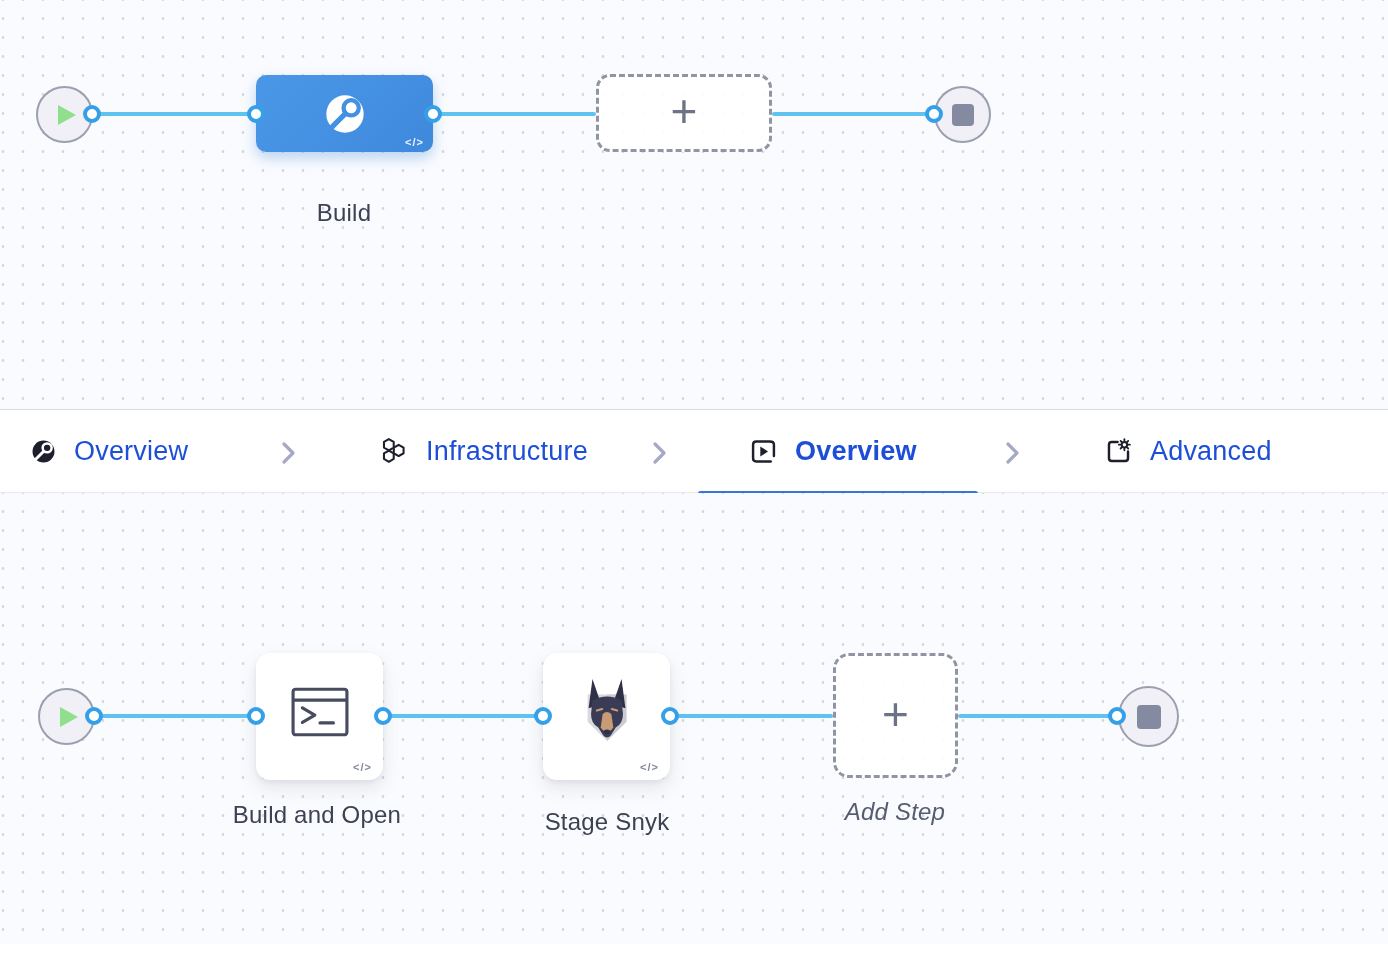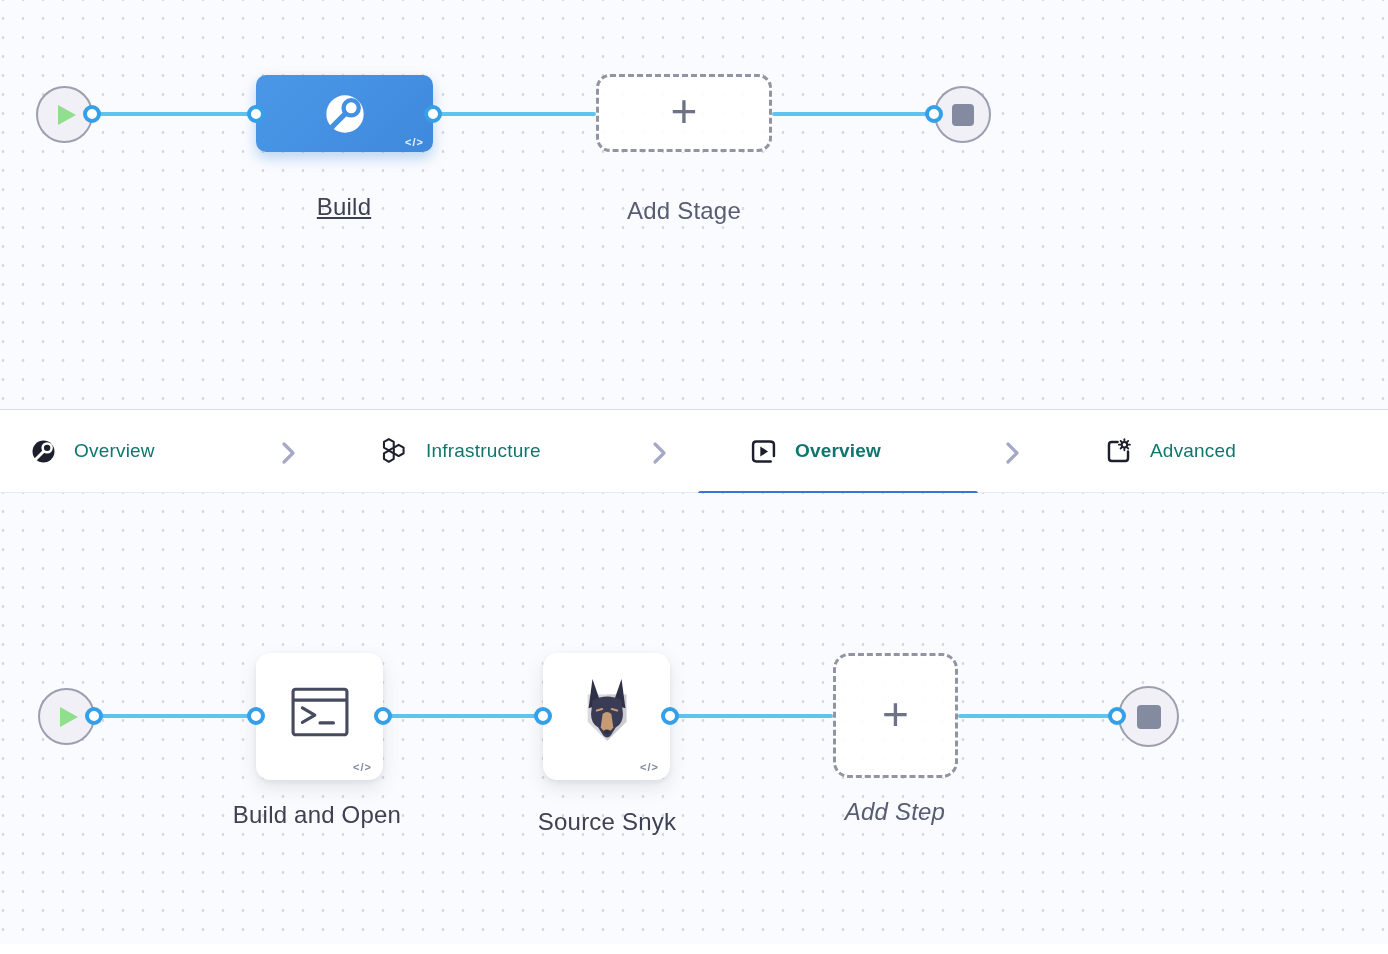--- a/index.html
+++ b/index.html
@@ -64,21 +64,21 @@
   .node-label.add { color:#575d70; }
   .node-label.two-line { white-space:normal; line-height:42px; }
 
   
   .tabbar {
     position:absolute; left:0; top:409px; width:100%; height:84px;
     background:#ffffff; border-top:1px solid #d9dbe3; border-bottom:1px solid #e8eaef;
   }
   .tab { position:absolute; top:0; height:100%; display:flex; align-items:center; gap:17px;
          cursor:pointer; }
-  .tab-label { font-size:19px; color:#0f766e; letter-spacing:.2px; }
+  .tab-label { font-size:27px; color:#1d4ed8; letter-spacing:.2px; }
   .tab.active .tab-label { font-weight:700; }
   .tab-overview { left:30px; }
   .tab-infrastructure { left:379px; }
   .tab-execution { left:749px; }
   .tab-advanced { left:1104px; }
   .tab-chevron { position:absolute; top:31px; }
   .chev-1 { left:281px; } .chev-2 { left:652px; } .chev-3 { left:1005px; }
   .active-underline { position:absolute; left:698px; bottom:-4px; width:280px; height:5px;
                       border-radius:3px; background:#3874da; }
 
@@ -116,22 +116,21 @@
 
     <div class="terminus stop-sm" style="left:934px; top:86px;">
       <div class="stop-square"></div>
     </div>
 
     <div class="port" style="left:83px; top:105px;"></div>
     <div class="port" style="left:247px; top:105px;"></div>
     <div class="port" style="left:424px; top:105px;"></div>
     <div class="port" style="left:925px; top:105px;"></div>
 
-    <div class="node-label" style="left:244px; top:193px; width:200px;text-decoration:underline;">Build</div>
-    <div class="node-label add" style="left:584px; top:197px; width:200px;">Add Stage</div>
+    <div class="node-label" style="left:244px; top:199px; width:200px;">Build</div>
   </div>
 
   <div class="tabbar">
 
     <div class="tab tab-overview">
       <svg width="27" height="27" viewBox="0 0 32 32">
         <circle cx="16" cy="16" r="13" fill="#1d1f2c"></circle>
         <circle cx="20.3" cy="11.7" r="5.3" fill="none" stroke="#ffffff" stroke-width="3"></circle>
         <line x1="16.6" y1="15.4" x2="6.5" y2="25.5" stroke="#ffffff" stroke-width="3.6"></line>
       </svg>
@@ -239,20 +238,20 @@
     <div class="port" style="left:85px; top:214px;"></div>
     <div class="port" style="left:247px; top:214px;"></div>
     <div class="port" style="left:374px; top:214px;"></div>
     <div class="port" style="left:534px; top:214px;"></div>
     <div class="port" style="left:661px; top:214px;"></div>
     <div class="port" style="left:1108px; top:214px;"></div>
 
     <div class="node-label" style="left:187px; top:308px; width:260px;">Build and Open</div>
 
     <div class="node-label two-line" style="left:477px; top:308px; width:260px;">
-      <div>Source Snyk</div>
+      <div>Stage Snyk</div>
     </div>
 
     <div class="node-label add" style="left:795px; top:305px; width:200px;font-style:italic;">Add Step</div>
   </div>
 
   <div class="footer-strip"></div>
 </div>
 
 </body></html>

